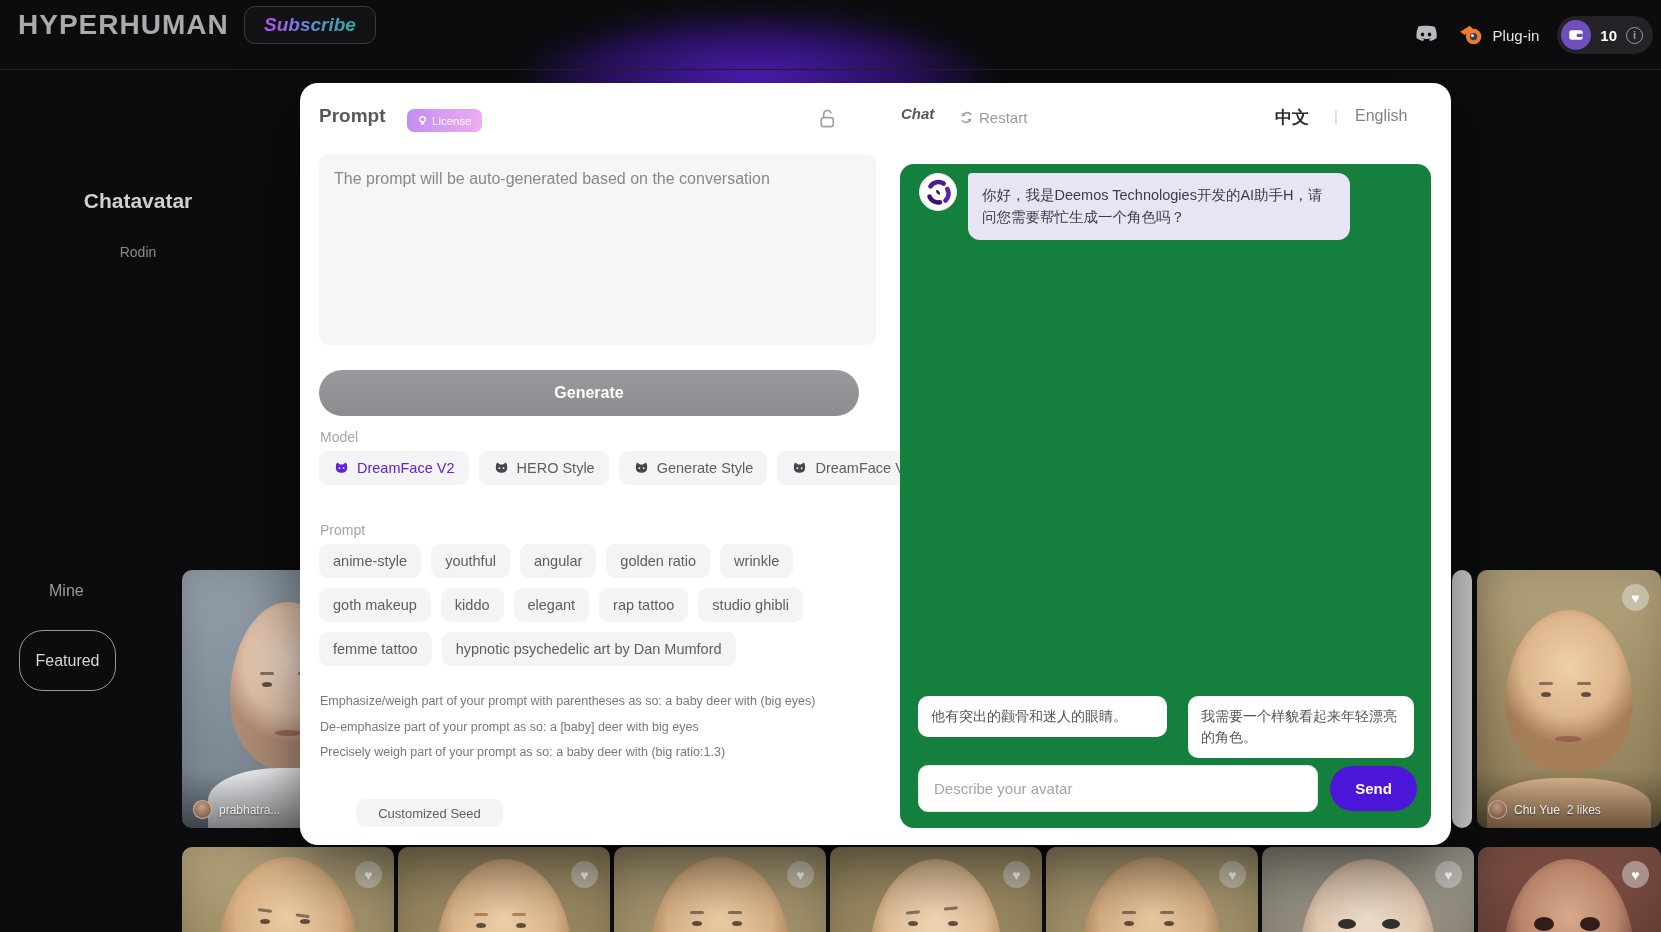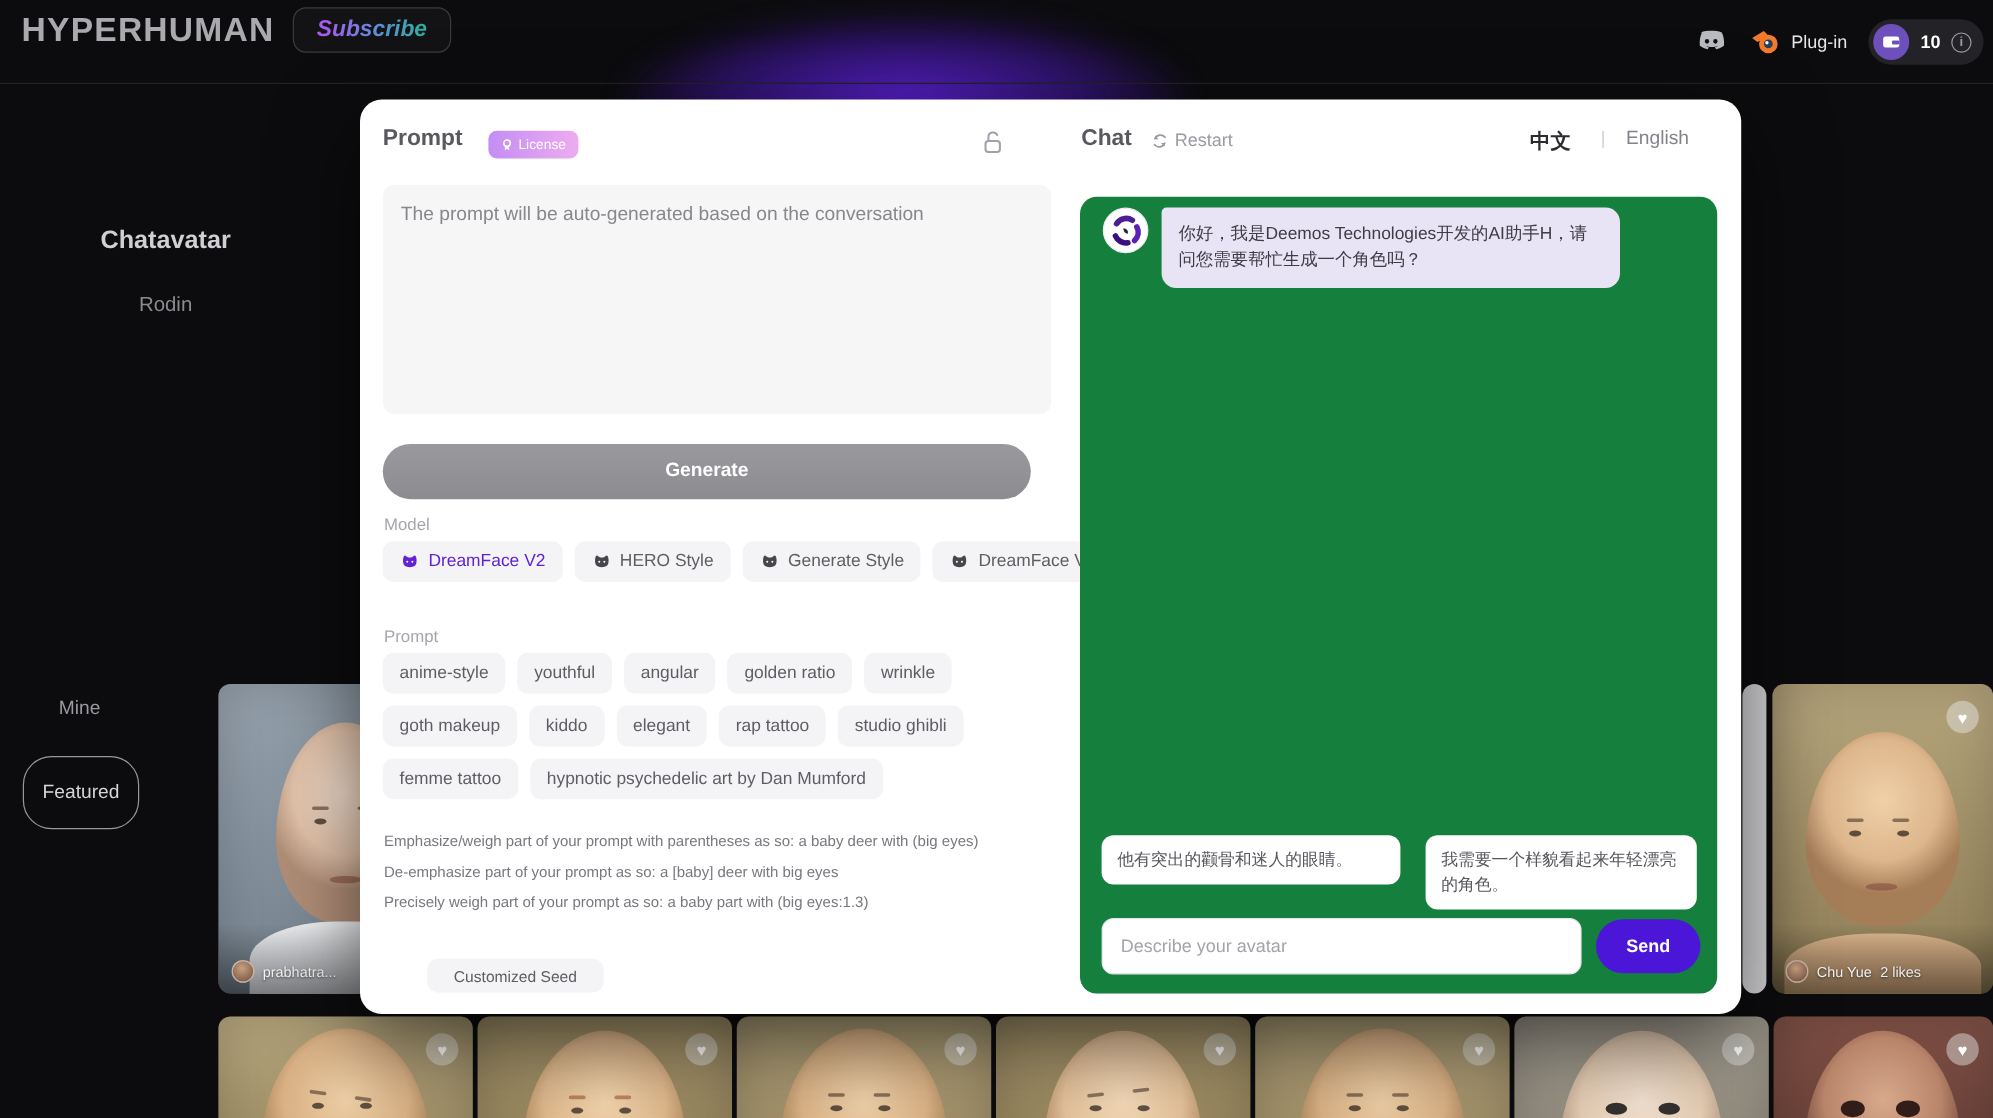--- a/index.html
+++ b/index.html
@@ -18,21 +18,21 @@
   .discord { width:28px; height:28px; }
   .plugin { display:flex; align-items:center; gap:7px; color:#e6e6ea; font-size:15px; }
   .credits-pill { display:flex; align-items:center; gap:9px; background:#232327; border-radius:19px; height:38px; padding:4px 10px 4px 4px; }
   .wallet-circ { width:30px; height:30px; border-radius:50%; background:#6e50bd; display:flex; align-items:center; justify-content:center; }
   .credits-num { color:#fff; font-size:15px; font-weight:600; }
   .info-circ { width:17px; height:17px; border-radius:50%; border:1.6px solid #9a9aa2; color:#9a9aa2; font-size:11px; font-weight:700;
                display:flex; align-items:center; justify-content:center; }
 
   
   .page-title { position:absolute; left:68px; top:189px; width:140px; text-align:center; font-size:21px; font-weight:700; color:#cfcfd4; z-index:1; }
-  .page-subtitle { position:absolute; left:68px; top:244px; width:140px; text-align:center; font-size:17px; color:#8a8a90; z-index:1; }
+  .page-subtitle { position:absolute; left:68px; top:244px; width:140px; text-align:center; font-size:14px; color:#8a8a90; z-index:1; }
   .nav-mine { position:absolute; left:49px; top:582px; font-size:16px; color:#9a9aa0; z-index:1; }
   .nav-featured { position:absolute; left:19px; top:630px; width:97px; height:61px; border:1.5px solid #97979d; border-radius:24px;
                   display:flex; align-items:center; justify-content:center; color:#d6d6da; font-size:16px; z-index:1; cursor:pointer; }
   .glow { position:absolute; left:520px; top:12px; width:470px; height:120px; z-index:2; filter:blur(10px);
           background:radial-gradient(ellipse at 50% 60%, rgba(91,33,214,.95) 0%, rgba(77,24,190,.45) 50%, transparent 74%); }
 
   
   .card { position:absolute; border-radius:10px; overflow:hidden; z-index:1; box-shadow:inset 0 0 40px rgba(0,0,0,.18); }
   .bg-blue { background:linear-gradient(180deg,#94a0ab,#76838f); }
   .bg-tan  { background:linear-gradient(180deg,#b4a47c,#8d7c55); }
@@ -69,21 +69,21 @@
                   background:linear-gradient(180deg,#99999e,#8b8b90); color:#fff; font-size:16px; font-weight:700; cursor:pointer; font-family:inherit; }
   .sec-label { position:absolute; font-size:14px; color:#a5a5ac; }
   .chip-row { position:absolute; display:flex; gap:10px; }
   .chip { height:34px; padding:0 14px; background:#f4f4f6; border-radius:9px; display:flex; align-items:center; gap:7px;
           font-size:14.5px; color:#5d5d64; white-space:nowrap; cursor:pointer; }
   .chip.sel { color:#6222d6; }
   .tips p { position:absolute; left:20px; font-size:12.5px; color:#78787f; }
   .seed-btn { position:absolute; left:56px; top:716px; width:147px; height:28px; background:#f4f4f6; border:none; border-radius:9px;
               font-size:13px; color:#5d5d64; cursor:pointer; font-family:inherit; }
 
-  .c-title { position:absolute; left:601px; top:22px; font-size:19px; font-weight:700; color:#58585e; }
+  .c-title { position:absolute; left:601px; top:22px; font-size:15px; font-weight:700; color:#58585e;font-style:italic; }
   .restart { position:absolute; left:659px; top:26px; display:flex; align-items:center; gap:5px; font-size:15px; color:#9a9aa2; cursor:pointer; }
   .lang-zh { position:absolute; left:975px; top:23px; font-size:17px; font-weight:700; color:#2b2b30; cursor:pointer; }
   .lang-div { position:absolute; left:1034px; top:24px; font-size:15px; color:#cfcfd4; }
   .lang-en { position:absolute; left:1055px; top:24px; font-size:16px; color:#83838b; cursor:pointer; }
 
   .chat-panel { position:absolute; left:600px; top:81px; width:531px; height:664px; background:#15803d; border-radius:14px; }
   .assist-av { position:absolute; left:19px; top:9px; width:38px; height:38px; border-radius:50%; background:#fff; border:1px solid #ececf0;
                display:flex; align-items:center; justify-content:center; }
   .bubble { position:absolute; left:68px; top:9px; max-width:382px; background:#e8e3f5; border-radius:4px 12px 12px 12px;
             padding:11px 14px; font-size:14.5px; line-height:1.55; color:#3d3d44; }
@@ -292,21 +292,21 @@
     <div class="chip">studio ghibli</div>
   </div>
   <div class="chip-row" style="left:19px; top:549px;">
     <div class="chip">femme tattoo</div>
     <div class="chip">hypnotic psychedelic art by Dan Mumford</div>
   </div>
 
   <div class="tips">
     <p style="top:611px;">Emphasize/weigh part of your prompt with parentheses as so: a baby deer with (big eyes)</p>
     <p style="top:637px;">De-emphasize part of your prompt as so: a [baby] deer with big eyes</p>
-    <p style="top:662px;">Precisely weigh part of your prompt as so: a baby part with (big eyes:1.3)</p>
+    <p style="top:662px;">Precisely weigh part of your prompt as so: a baby deer with (big ratio:1.3)</p>
   </div>
 
   <button class="seed-btn">Customized Seed</button>
 
   <div class="c-title">Chat</div>
   <div class="restart">
     <svg width="15" height="15" viewBox="0 0 24 24">
       <path d="M19 7 A8 8 0 0 0 5.5 9" fill="none" stroke="#9a9aa2" stroke-width="2.4" stroke-linecap="round"></path>
       <path d="M5 17 A8 8 0 0 0 18.5 15" fill="none" stroke="#9a9aa2" stroke-width="2.4" stroke-linecap="round"></path>
       <path d="M5.5 4.5 L5.5 9.5 L10.5 9.5 Z" fill="#9a9aa2"></path>

